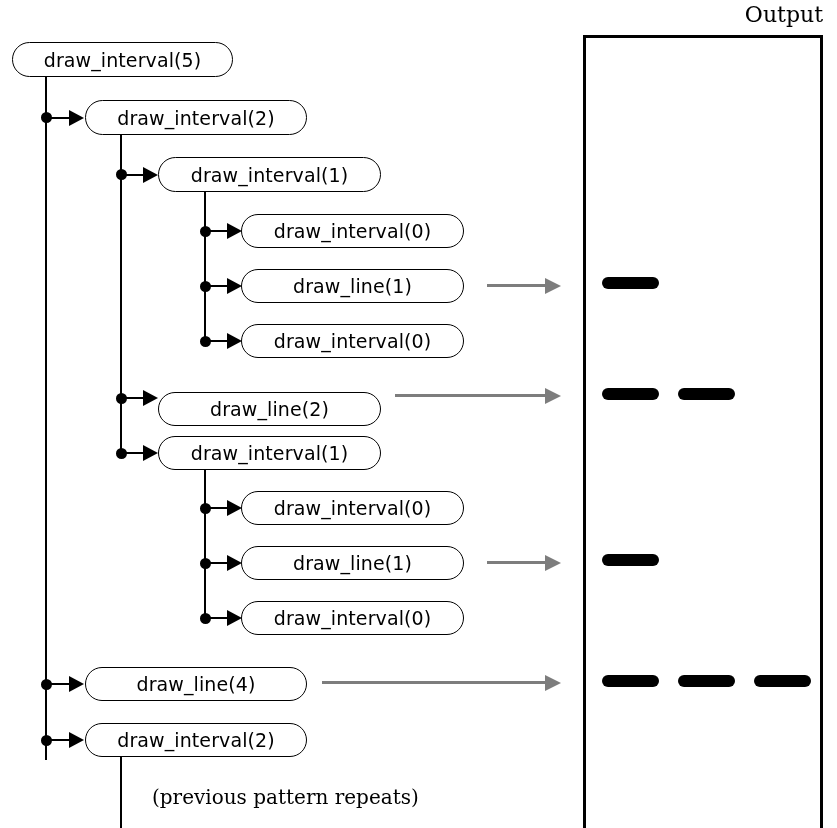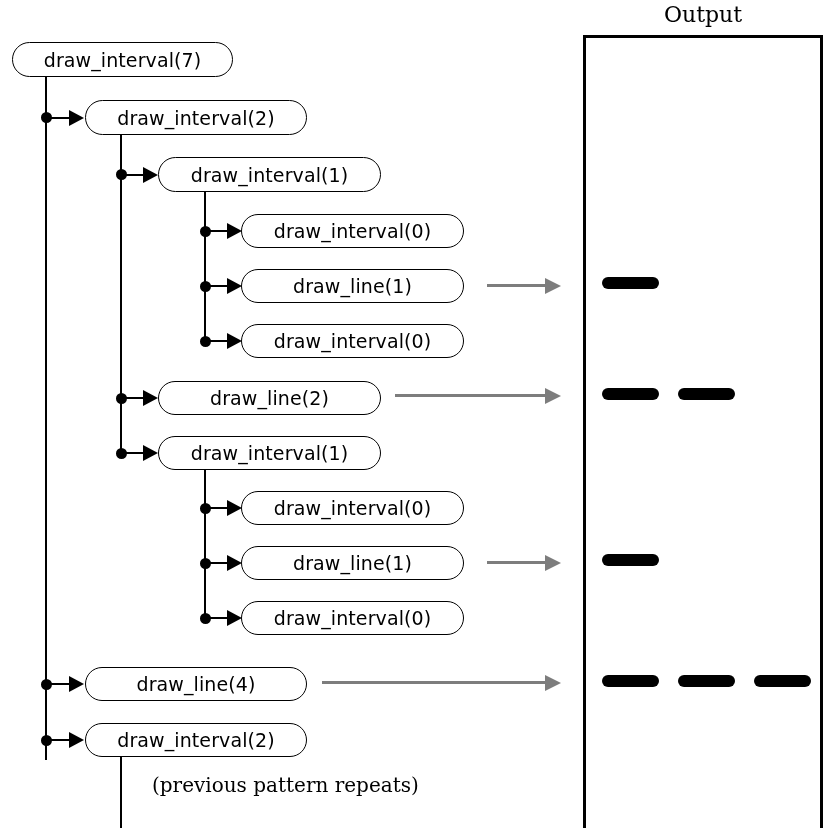--- a/index.html
+++ b/index.html
@@ -81,21 +81,21 @@
     border-left: 16px solid #7d7d7d;
     z-index: 3;
   }
 
   
   #output-title {
     position: absolute;
     font-family: "DejaVu Serif", serif;
     font-size: 22px;
     color: #000000;
-    text-align: center;
+    text-align: right;
   }
   #output-panel {
     position: absolute;
     box-sizing: border-box;
     border: 3px solid #000000;
     border-bottom: none;
     background: #ffffff;
     z-index: 1;
   }
   .tick {
@@ -104,20 +104,21 @@
     border-radius: 6px;
     z-index: 3;
   }
 
   #repeat-note {
     position: absolute;
     font-family: "DejaVu Serif", serif;
     font-size: 20px;
     color: #000000;
     white-space: nowrap;
+    margin-top: 12px;
   }
 </style>
 </head>
 <body>
 
 <div id="canvas">
 
   <div id="output-title" style="left:583px; top:2px; width:240px;">Output</div>
 
   <div id="output-panel" style="left:583px; top:35px; width:240px; height:793px;"></div>
@@ -196,33 +197,33 @@
 
   <div class="gline" style="left:395px; top:394px; width:152px;"></div>
   <div class="garrowhead" style="left:545px; top:387.5px;"></div>
 
   <div class="gline" style="left:487px; top:561px; width:60px;"></div>
   <div class="garrowhead" style="left:545px; top:554.5px;"></div>
 
   <div class="gline" style="left:322px; top:681px; width:225px;"></div>
   <div class="garrowhead" style="left:545px; top:674.5px;"></div>
 
-  <div class="node" style="left:12px; top:42px; width:221px; height:35px;">draw_interval(7)</div>
+  <div class="node" style="left:12px; top:42px; width:221px; height:35px;">draw_interval(5)</div>
 
   <div class="node" style="left:85px; top:100px; width:222px; height:35px;">draw_interval(2)</div>
 
   <div class="node" style="left:158px; top:157px; width:223px; height:35px;">draw_interval(1)</div>
 
   <div class="node" style="left:241px; top:214px; width:223px; height:34px;">draw_interval(0)</div>
 
   <div class="node" style="left:241px; top:269px; width:223px; height:34px;">draw_line(1)</div>
 
   <div class="node" style="left:241px; top:324px; width:223px; height:34px;">draw_interval(0)</div>
 
-  <div class="node" style="left:158px; top:381px; width:223px; height:34px;">draw_line(2)</div>
+  <div class="node" style="left:158px; top:392px; width:223px; height:34px;">draw_line(2)</div>
 
   <div class="node" style="left:158px; top:436px; width:223px; height:34px;">draw_interval(1)</div>
 
   <div class="node" style="left:241px; top:491px; width:223px; height:34px;">draw_interval(0)</div>
 
   <div class="node" style="left:241px; top:546px; width:223px; height:34px;">draw_line(1)</div>
 
   <div class="node" style="left:241px; top:601px; width:223px; height:34px;">draw_interval(0)</div>
 
   <div class="node" style="left:85px; top:667px; width:222px; height:34px;">draw_line(4)</div>

